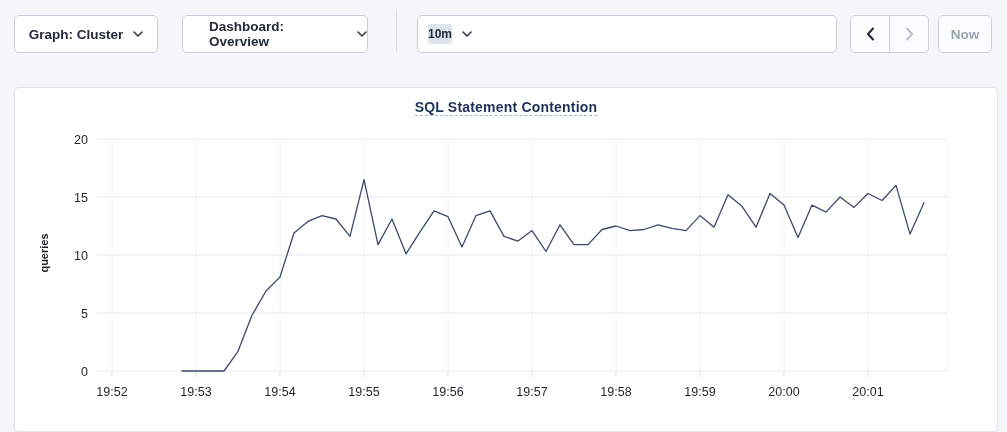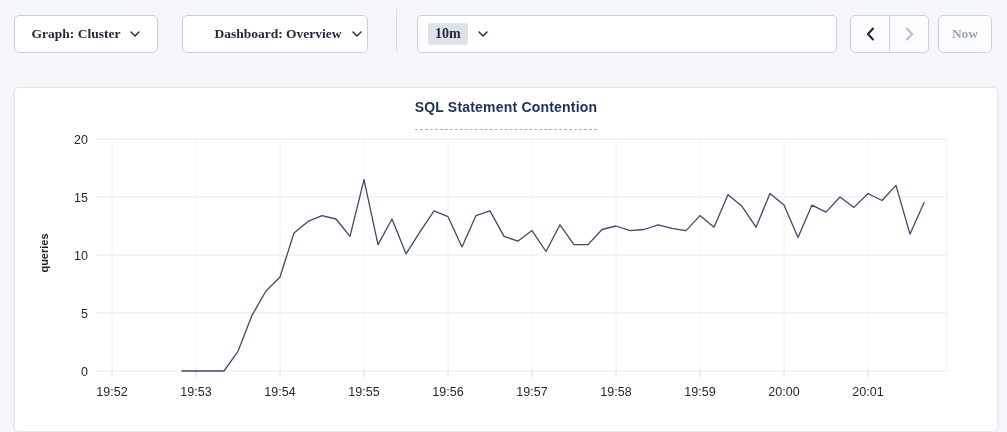--- a/index.html
+++ b/index.html
@@ -6,32 +6,32 @@
   body{
     width:1007px;height:432px;position:relative;overflow:hidden;
     background:#f4f6fa;
     font-family:"Liberation Sans",sans-serif;
     -webkit-font-smoothing:antialiased;
   }
   .btn{
     position:absolute;top:15px;height:38px;box-sizing:border-box;
     background:#ffffff;border:1px solid #c9cfda;border-radius:5px;
     display:flex;align-items:center;justify-content:center;gap:10px;
-    font-size:13.5px;font-weight:600;color:#232b3a;cursor:pointer;font-family:Liberation Serif, serif;
+    font-size:13.5px;font-weight:600;color:#232b3a;cursor:pointer;
   }
   #graph-btn{left:14px;width:144px;}
   #dashboard-btn{left:182px;width:186px;padding-left:26px;}
   .toolbar-divider{position:absolute;left:396px;top:9px;width:1px;height:43px;background:#d9dee6;}
   #time-btn{
     left:417px;width:420px;justify-content:flex-start;
     padding:0 16px 0 10px;font-weight:500;color:#1f2633;
   }
   #time-btn .badge{
     background:#dde3ec;color:#232b3a;border-radius:3px;
-    font-size:14px;font-weight:700;padding:4px 7px;line-height:1;
+    font-size:12px;font-weight:700;padding:4px 0;line-height:1;
   }
   #time-btn .time-label{flex:1;text-align:left;margin-left:8px;}
   .seg-group{
     position:absolute;left:850px;top:15px;width:79px;height:38px;box-sizing:border-box;
     background:#fbfcfe;border:1px solid #cdd3dd;border-radius:5px;
     display:flex;overflow:hidden;
   }
   .seg{flex:1;display:flex;align-items:center;justify-content:center;cursor:pointer;}
   .seg:first-child{border-right:1px solid #cdd3dd;}
   .seg.disabled{cursor:default;}
@@ -40,21 +40,21 @@
     color:#9aa3b2;cursor:default;
   }
   .card{
     position:absolute;left:14px;top:87px;width:984px;height:345px;box-sizing:border-box;
     background:#ffffff;border:1px solid #e3e6ec;border-radius:5px;
     box-shadow:0 1px 3px rgba(60,70,90,.06);
   }
   .chart-title-wrap{position:absolute;left:0;right:0;top:10px;text-align:center;}
   .chart-title{
     display:inline-block;font-size:14px;font-weight:700;color:#1e3158;
-    border-bottom:1px dashed #9fb3d9;padding-bottom:14px;letter-spacing:.2px;cursor:help;
+    border-bottom:1px dashed #9fb3d9;padding-bottom:0;letter-spacing:.2px;cursor:help;
   }
   #chart-svg{position:absolute;left:0;top:0;width:1007px;height:432px;pointer-events:none;}
   #chart-svg text{font-family:"Liberation Sans",sans-serif;}
   .chev-icon{display:inline-block;line-height:0;}
 </style>
 </head>
 <body>
 
 <div>
   <div class="btn" id="graph-btn">

